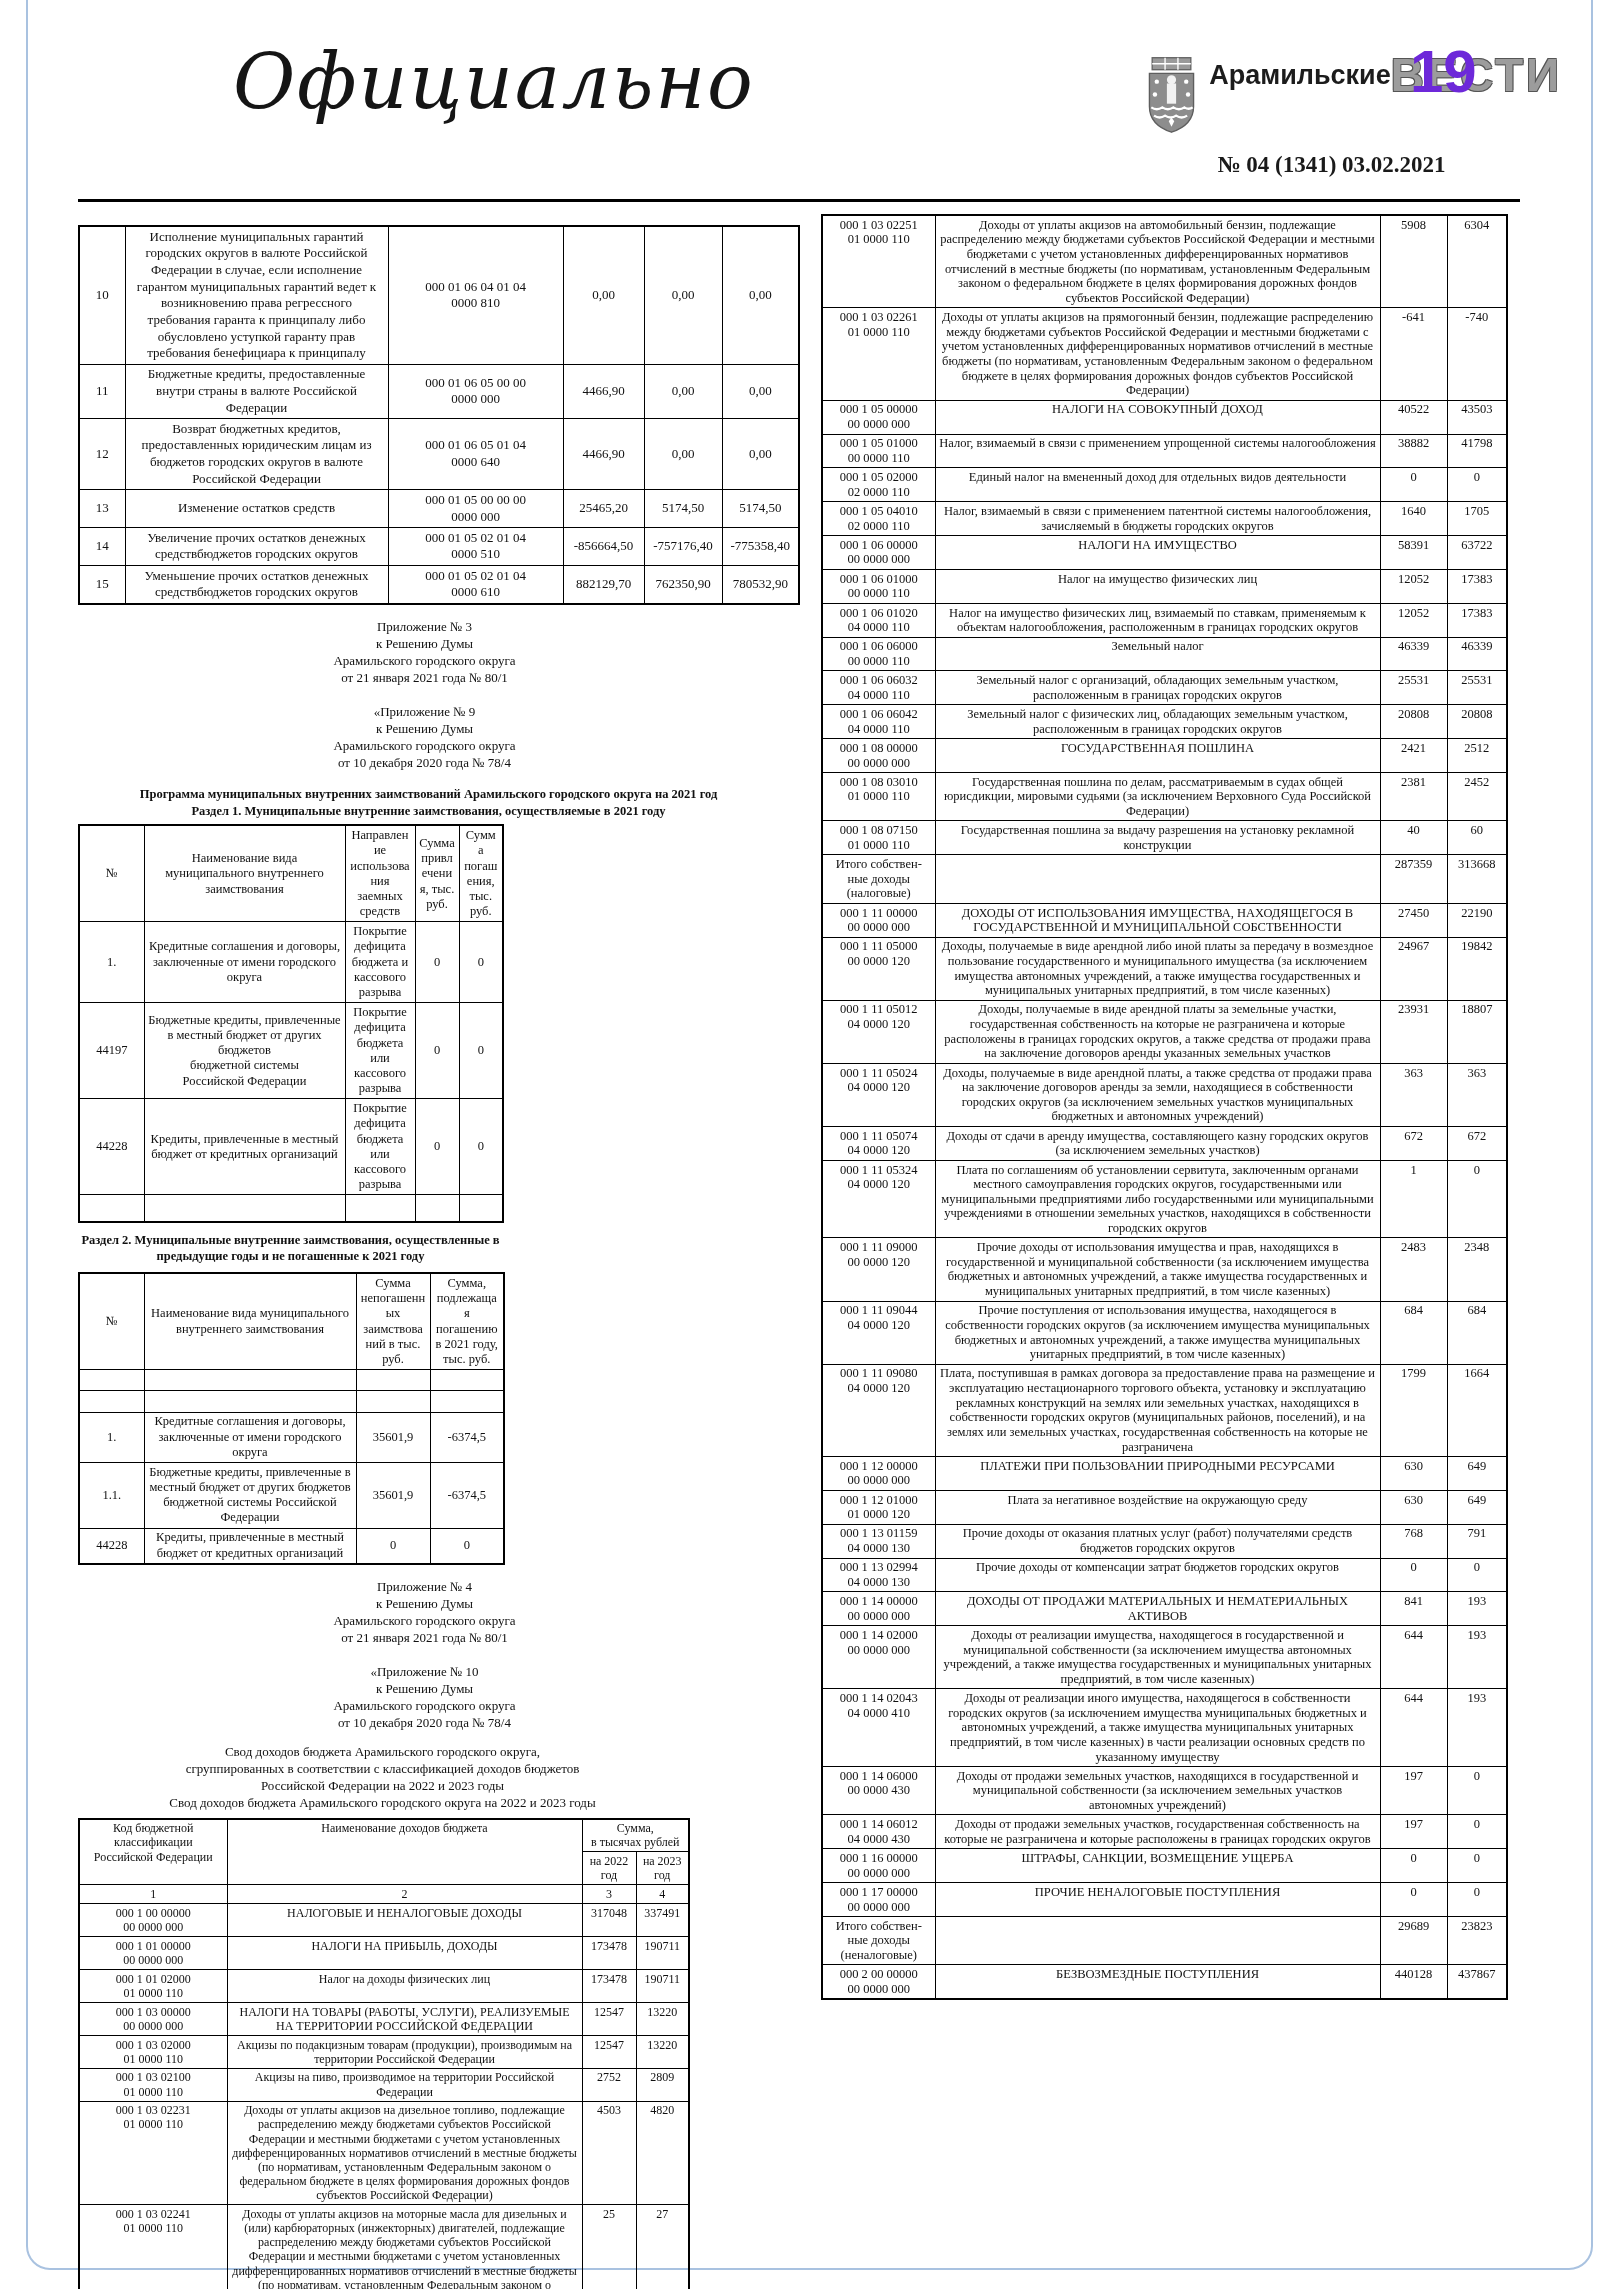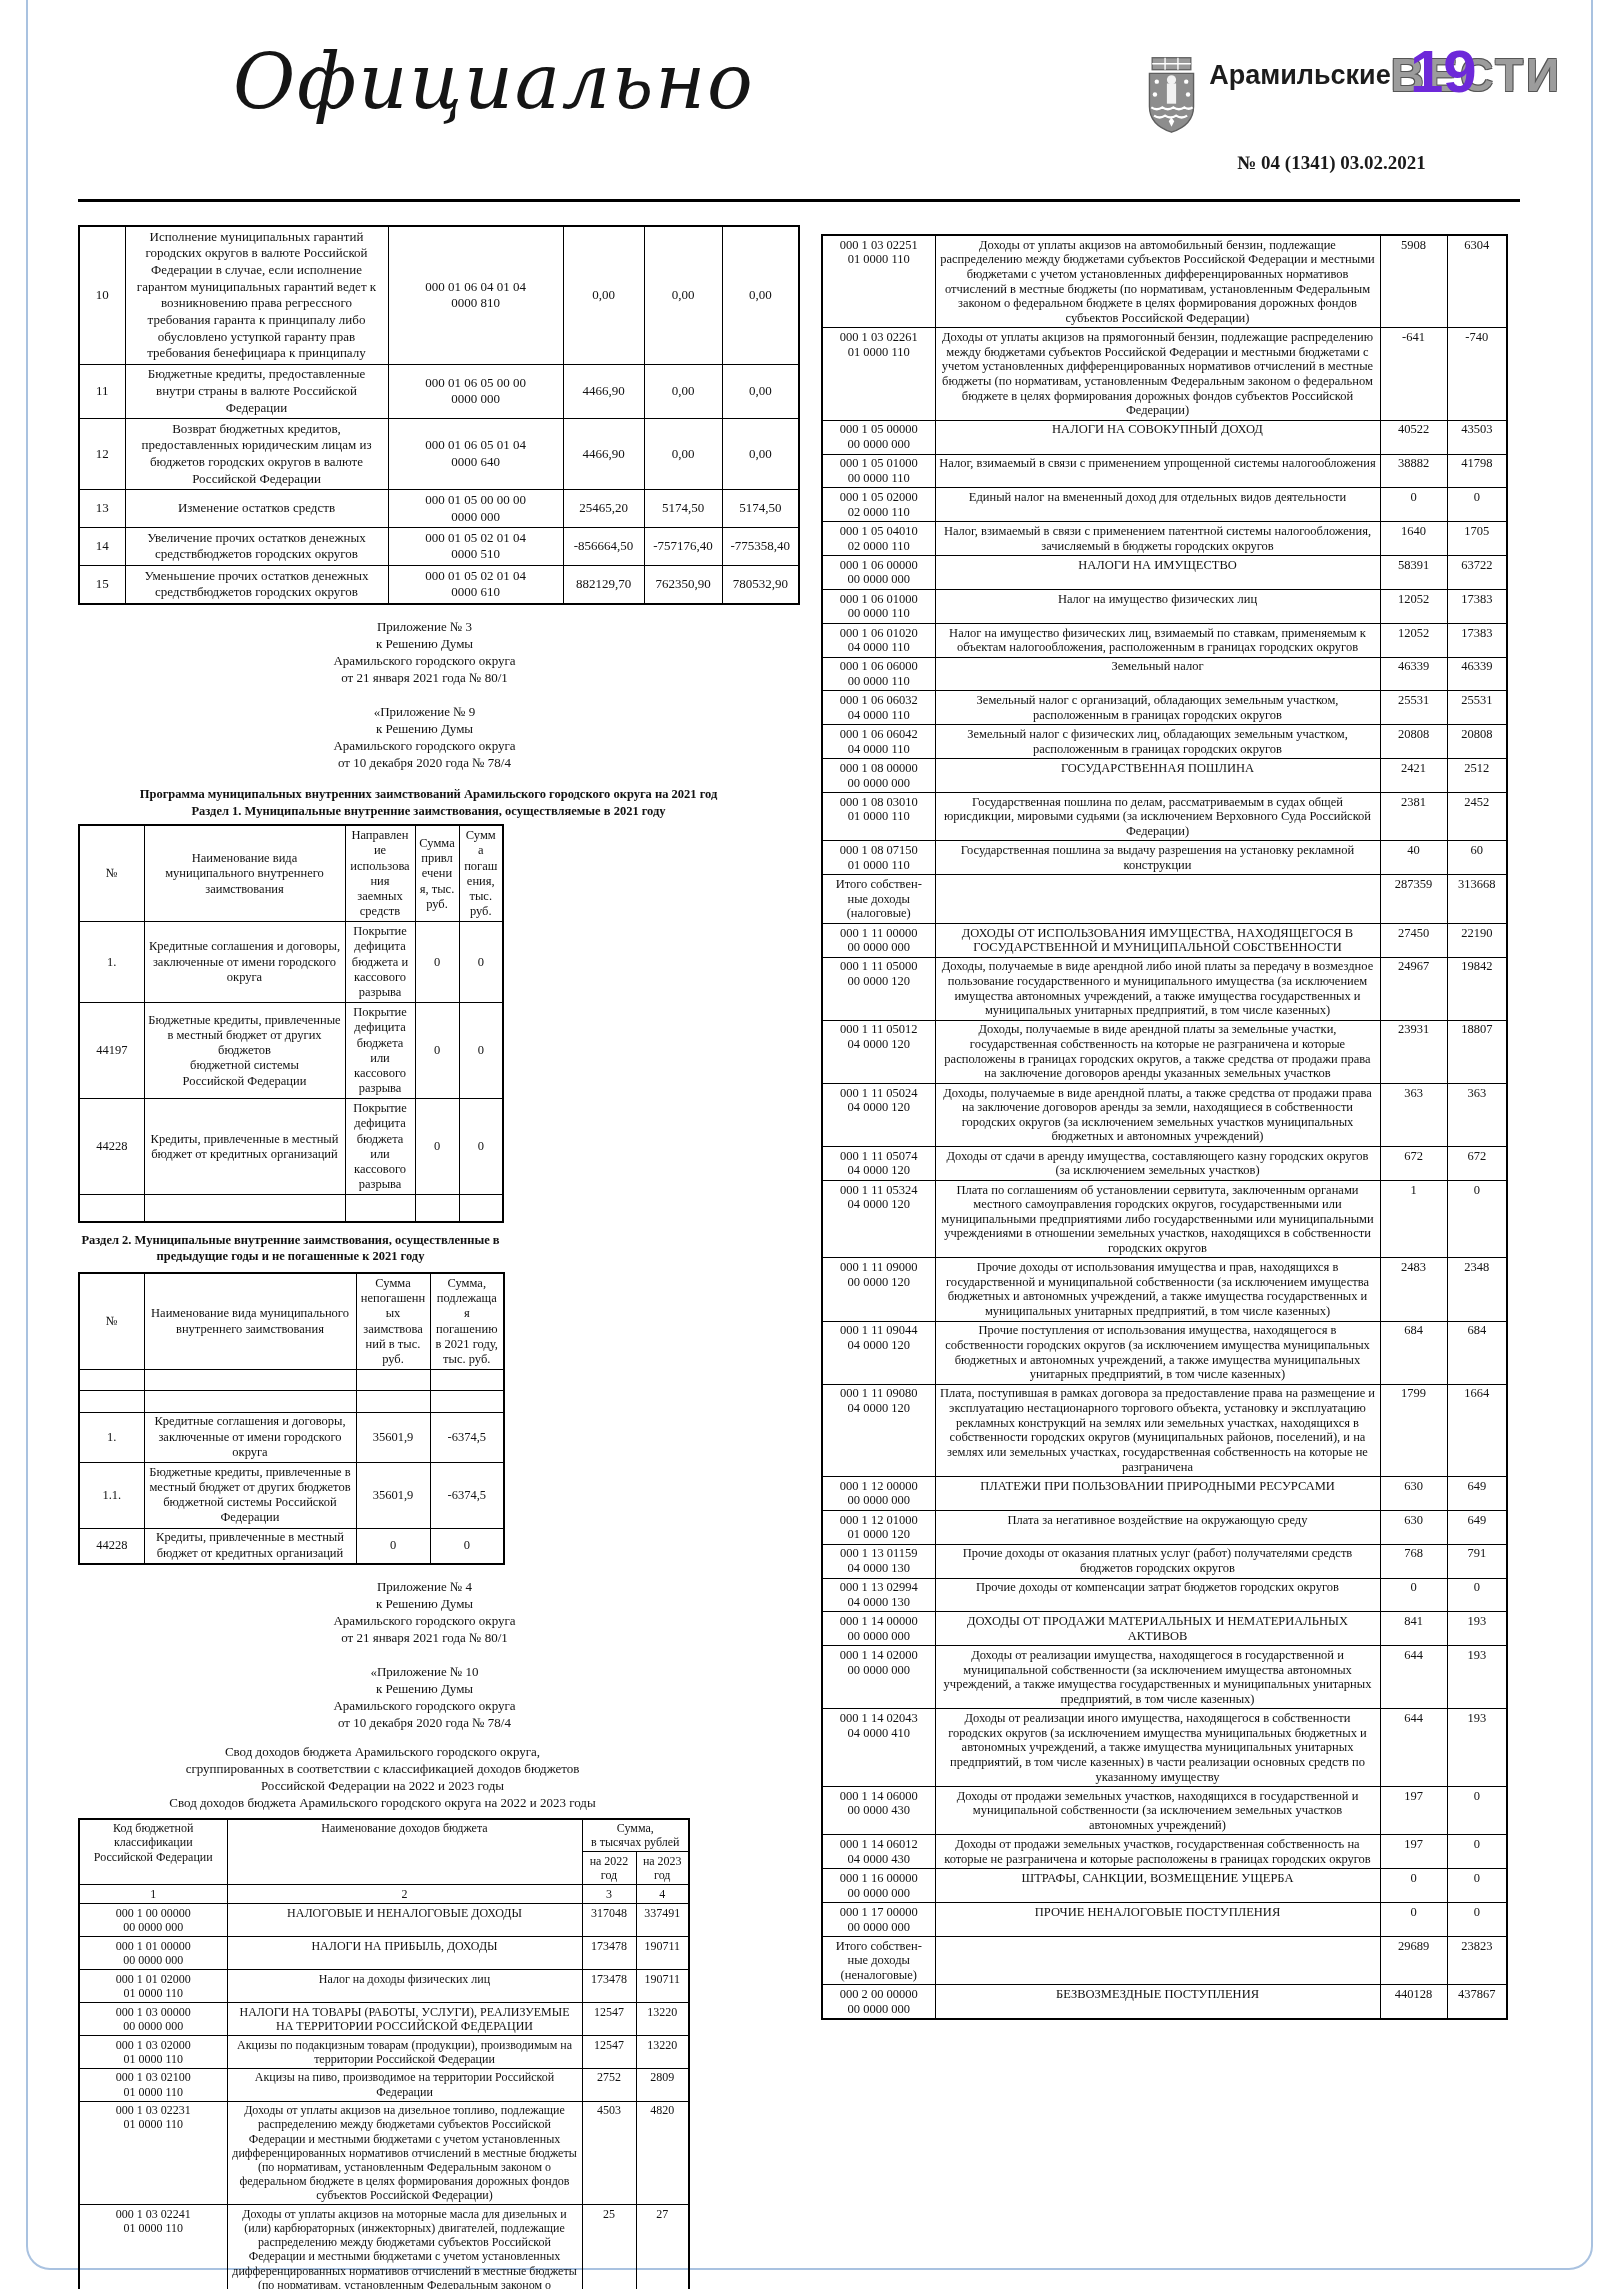--- a/index.html
+++ b/index.html
@@ -11,25 +11,25 @@
   .ofitsialno{position:absolute;left:233px;top:37px;font-family:"DejaVu Serif",serif;
               font-style:italic;font-size:76px;font-weight:500;letter-spacing:1.8px;color:#151515;}
   .brand{position:absolute;left:1143px;top:54px;display:flex;align-items:flex-start;gap:9.2px;}
   .brand-text{display:flex;flex-direction:row;align-items:center;}
   .brand-top{font-family:"Liberation Sans",sans-serif;font-weight:bold;font-size:27px;color:#1c1c1c;}
   .brand-bottom{font-family:"Liberation Sans",sans-serif;font-weight:bold;font-size:46px;line-height:.92;
                 color:#9c9c9c;letter-spacing:2.8px;text-shadow:-0.9px -0.9px 0 #555,0.9px -0.9px 0 #555,-0.9px 0.9px 0 #555,0.9px 0.9px 0 #555;}
   .pageno{position:absolute;left:1410px;top:37px;font-family:"Liberation Sans",sans-serif;
           font-weight:bold;font-size:60px;color:#6d28d9;}
   .issue{position:absolute;left:1143px;top:152px;width:377px;text-align:center;
-         font-size:19px;font-weight:bold;color:#1a1a1a;}
+         font-size:23px;font-weight:bold;color:#1a1a1a;}
   .rule{position:absolute;left:78px;top:199px;width:1442px;height:2.8px;background:#000;}
   
   .col-left{position:absolute;left:78px;top:225px;width:720px;}
-  .col-right{position:absolute;left:821px;top:234px;width:685px;}
+  .col-right{position:absolute;left:821px;top:214px;width:685px;}
   
   table{border-collapse:collapse;table-layout:fixed;}
   td,th{border:1.8px solid #000;padding:1.8px 3.7px;text-align:center;vertical-align:middle;
         white-space:pre-line;overflow-wrap:break-word;font-weight:normal;}
   .tblA{width:720px;font-size:13px;line-height:1.28;border:2.8px solid #000;}
   .tblB,.tblC{width:425px;font-size:12.5px;line-height:1.22;border:2.8px solid #000;}
   .tblB th,.tblC th{overflow-wrap:anywhere;}
   .tblD{font-size:12px;line-height:1.18;border:2.8px solid #000;}
   .tblD td,.tblD th{vertical-align:top;margin-left:11px;}
   .tblDR{width:685px;font-size:12.5px;line-height:1.17;border:2.8px solid #000;}

